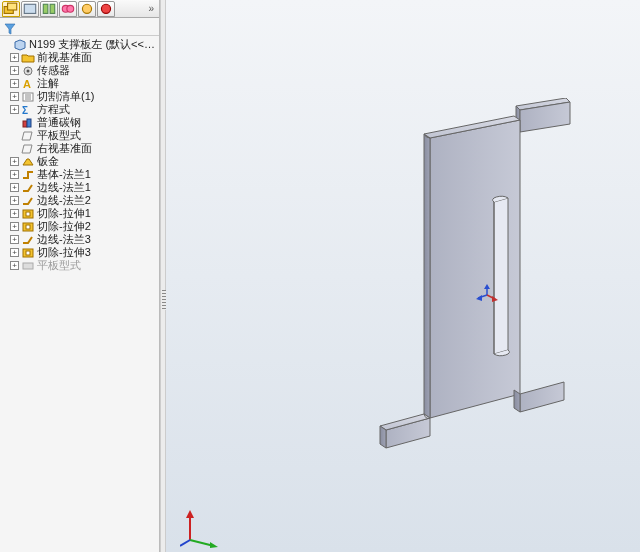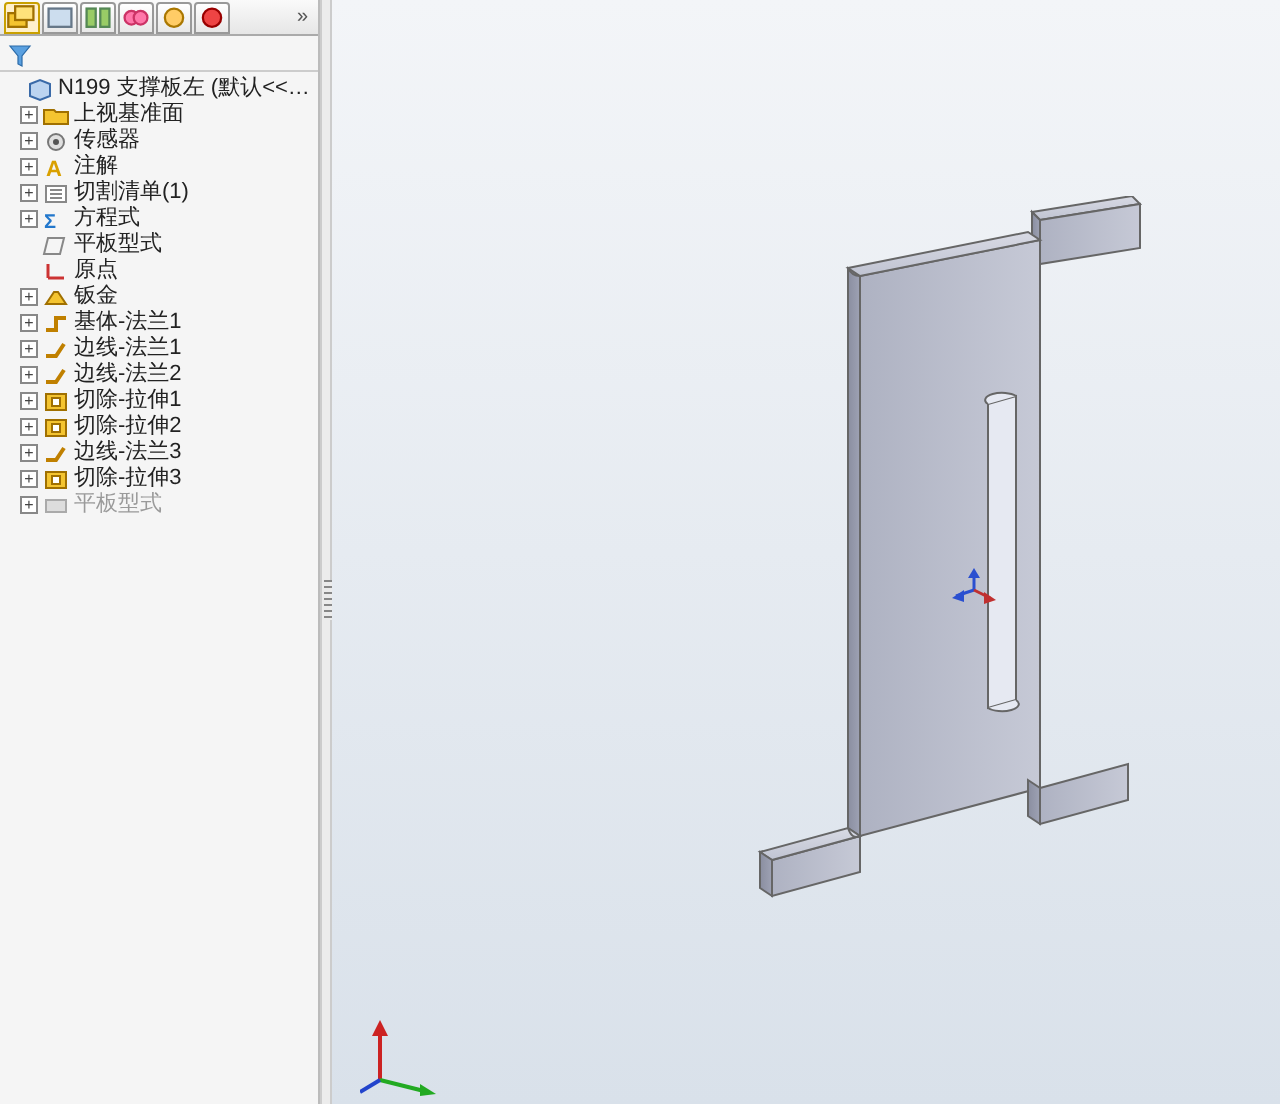--- a/index.html
+++ b/index.html
@@ -129,21 +129,21 @@
         <span class="lbl">N199 支撑板左  (默认&lt;&lt;默认&gt;_显</span>
       </div>
 
       <div class="node ind1">
         <span class="exp">+</span>
         <span class="ico">
             <svg viewBox="0 0 14 12">
               <path d="M1 3h5l1 1h6v6H1z" fill="#f4c430" stroke="#a07000"></path>
             </svg>
           </span>
-        <span class="lbl">上视基准面</span>
+        <span class="lbl">前视基准面</span>
       </div>
       <div class="node ind1">
         <span class="exp">+</span>
         <span class="ico">
             <svg viewBox="0 0 14 12">
               <circle cx="7" cy="6" r="4" fill="#e0e0e0" stroke="#777"></circle>
               <circle cx="7" cy="6" r="1.5" fill="#555"></circle>
             </svg>
           </span>
         <span class="lbl">传感器</span>
@@ -175,34 +175,43 @@
             <svg viewBox="0 0 14 12">
               <text x="1" y="10" font-size="10" font-weight="bold" fill="#2277cc">Σ</text>
             </svg>
           </span>
         <span class="lbl">方程式</span>
       </div>
       <div class="node ind1">
         <span class="noexp"></span>
         <span class="ico">
             <svg viewBox="0 0 14 12">
+              <rect x="2" y="4" width="4" height="6" fill="#d04040" stroke="#802020"></rect>
+              <rect x="6" y="2" width="4" height="8" fill="#4080d0" stroke="#204080"></rect>
+            </svg>
+          </span>
+        <span class="lbl">普通碳钢</span>
+      </div>
+      <div class="node ind1">
+        <span class="noexp"></span>
+        <span class="ico">
+            <svg viewBox="0 0 14 12">
               <path d="M3 2l8 0-2 8-8 0z" fill="none" stroke="#888"></path>
             </svg>
           </span>
         <span class="lbl">平板型式</span>
       </div>
       <div class="node ind1">
         <span class="noexp"></span>
         <span class="ico">
             <svg viewBox="0 0 14 12">
-              <line x1="3" y1="9" x2="3" y2="2" stroke="#cc3333" stroke-width="1.5"></line>
-              <line x1="3" y1="9" x2="11" y2="9" stroke="#cc3333" stroke-width="1.5"></line>
-            </svg>
-          </span>
-        <span class="lbl">原点</span>
+              <path d="M3 2l8 0-2 8-8 0z" fill="none" stroke="#888"></path>
+            </svg>
+          </span>
+        <span class="lbl">右视基准面</span>
       </div>
       <div class="node ind1">
         <span class="exp">+</span>
         <span class="ico">
             <svg viewBox="0 0 14 12">
               <path d="M2 9l4-6 2 0 4 6z" fill="#f4c430" stroke="#a07000"></path>
             </svg>
           </span>
         <span class="lbl">钣金</span>
       </div>

